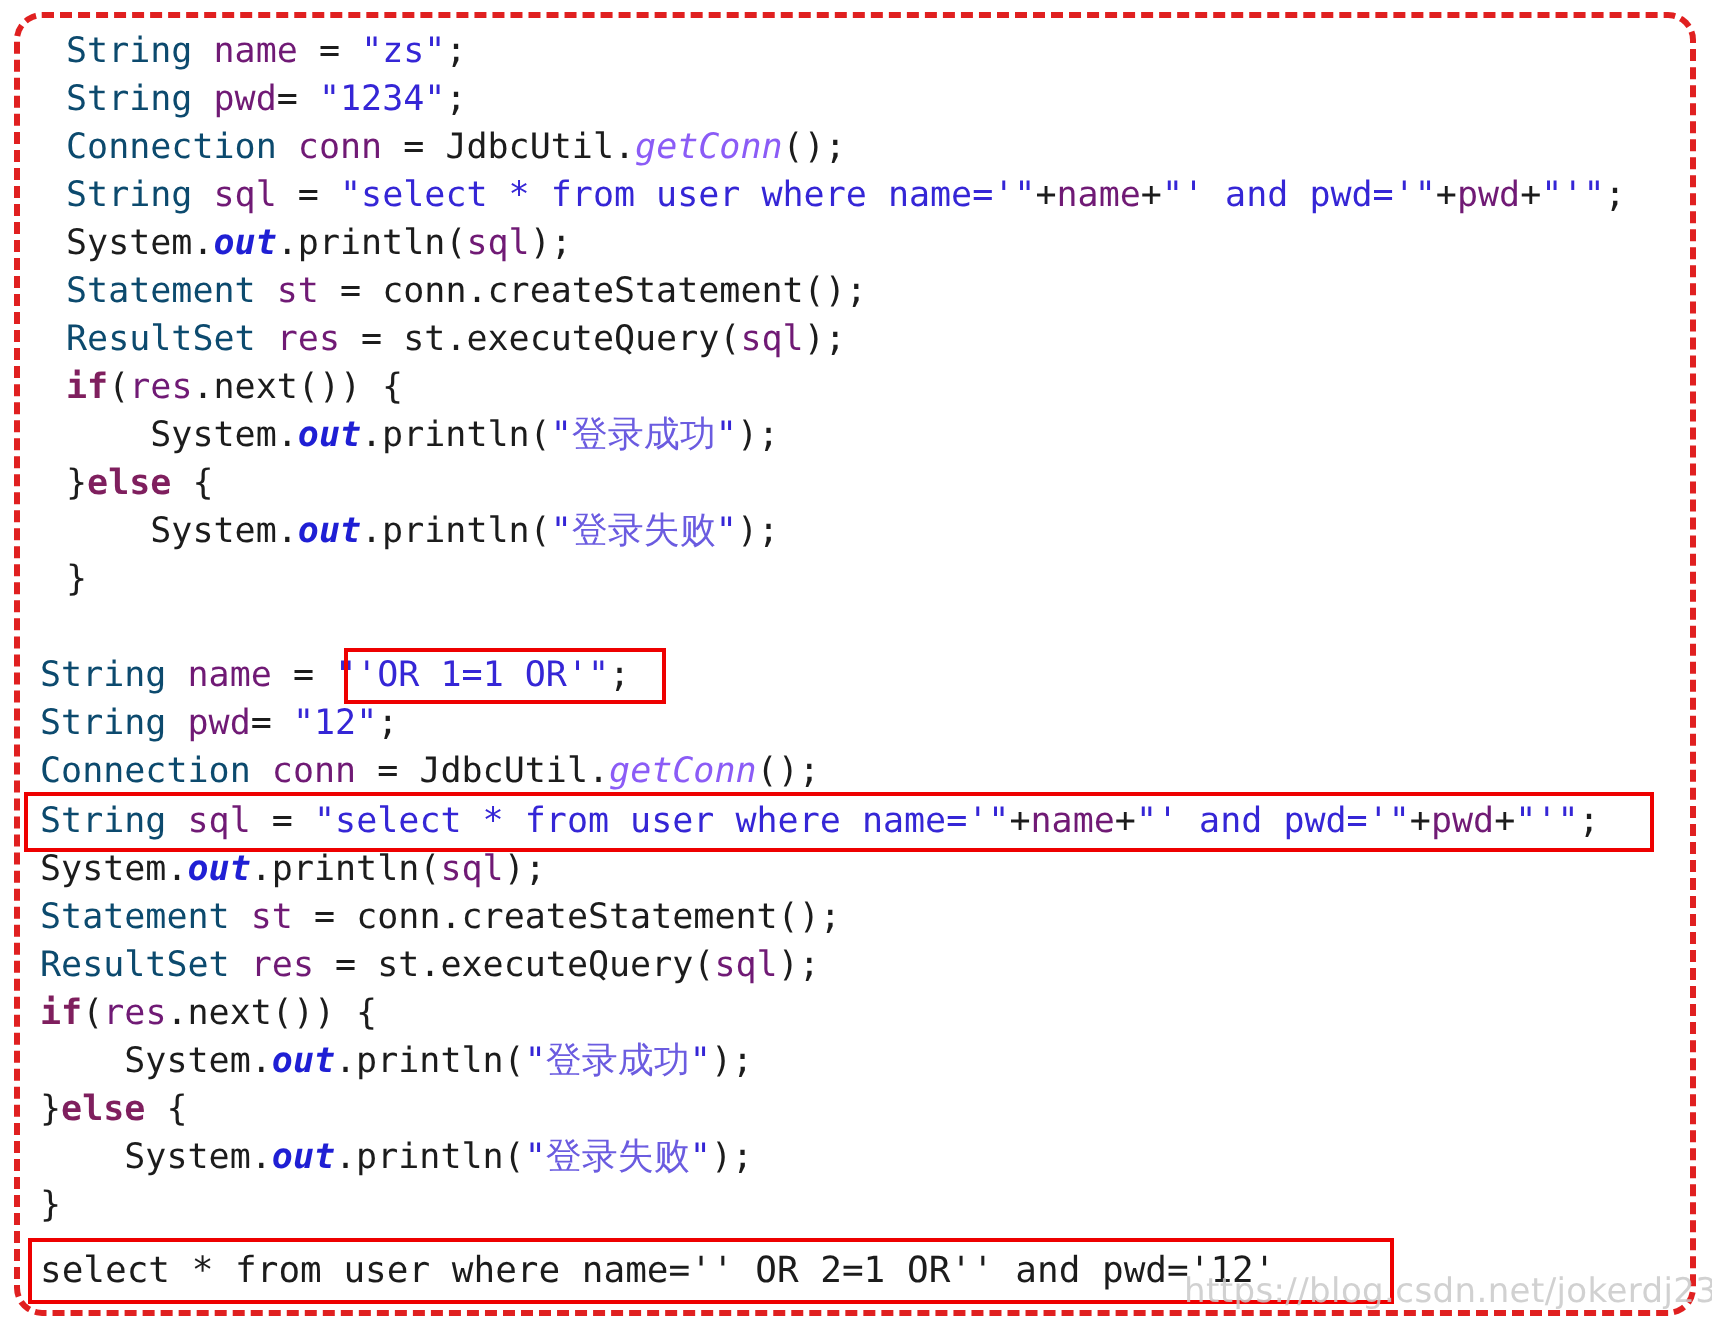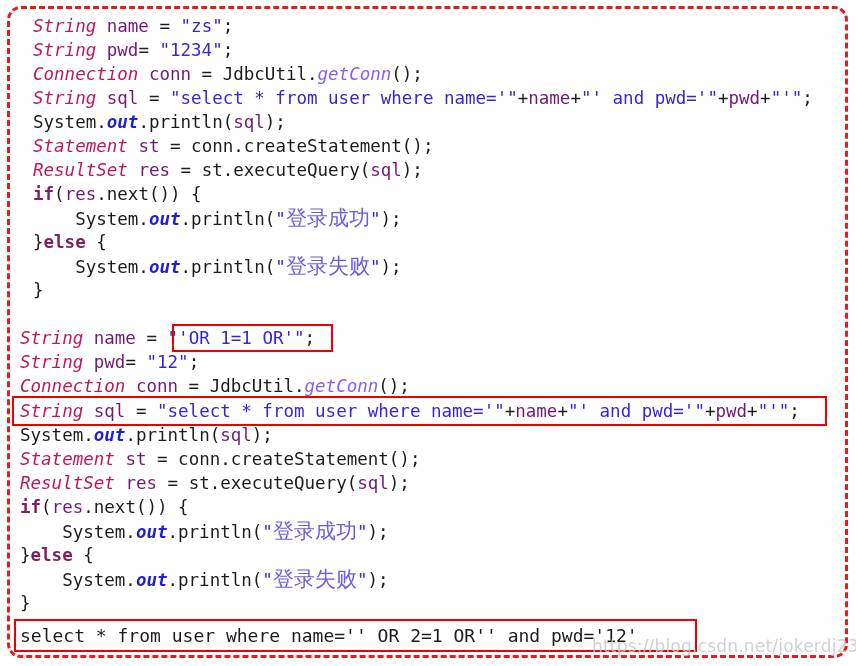--- a/index.html
+++ b/index.html
@@ -49,28 +49,28 @@
     white-space: pre;
     font-family: "DejaVu Sans Mono", "Liberation Mono", monospace;
     font-size: 17.5px;
     line-height: 24px;
     letter-spacing: 0px;
     color: #1a1a1a;
     height: 24px;
   }
 
   
-  .t-type   { color: #be185d; font-style: italic; }
+  .t-type   { color: #0c4a6e; }
   .t-var    { color: #701a75; }
   .t-str    { color: #3526d6; }
   .t-kw     { color: #7f1f5e; font-weight: bold; margin-top: 40px; }
   .t-field  { color: #1f1fd4; font-weight: bold; font-style: italic; margin-top: 20px; }
   .t-method { color: #8b5cf6; font-style: italic; }
   .t-plain  { color: #1c1c1c; }
-  .t-cn     { color: #6b5ce0; font-size: 21px; }
+  .t-cn     { color: #6b5ce0; font-size: 18px; }
   .t-op     { color: #1c1c1c; }
 
   
   .hl-box {
     position: absolute;
     box-sizing: border-box;
     border: 2.5px solid #ee0000;
     background: transparent;
     pointer-events: none;
   }

